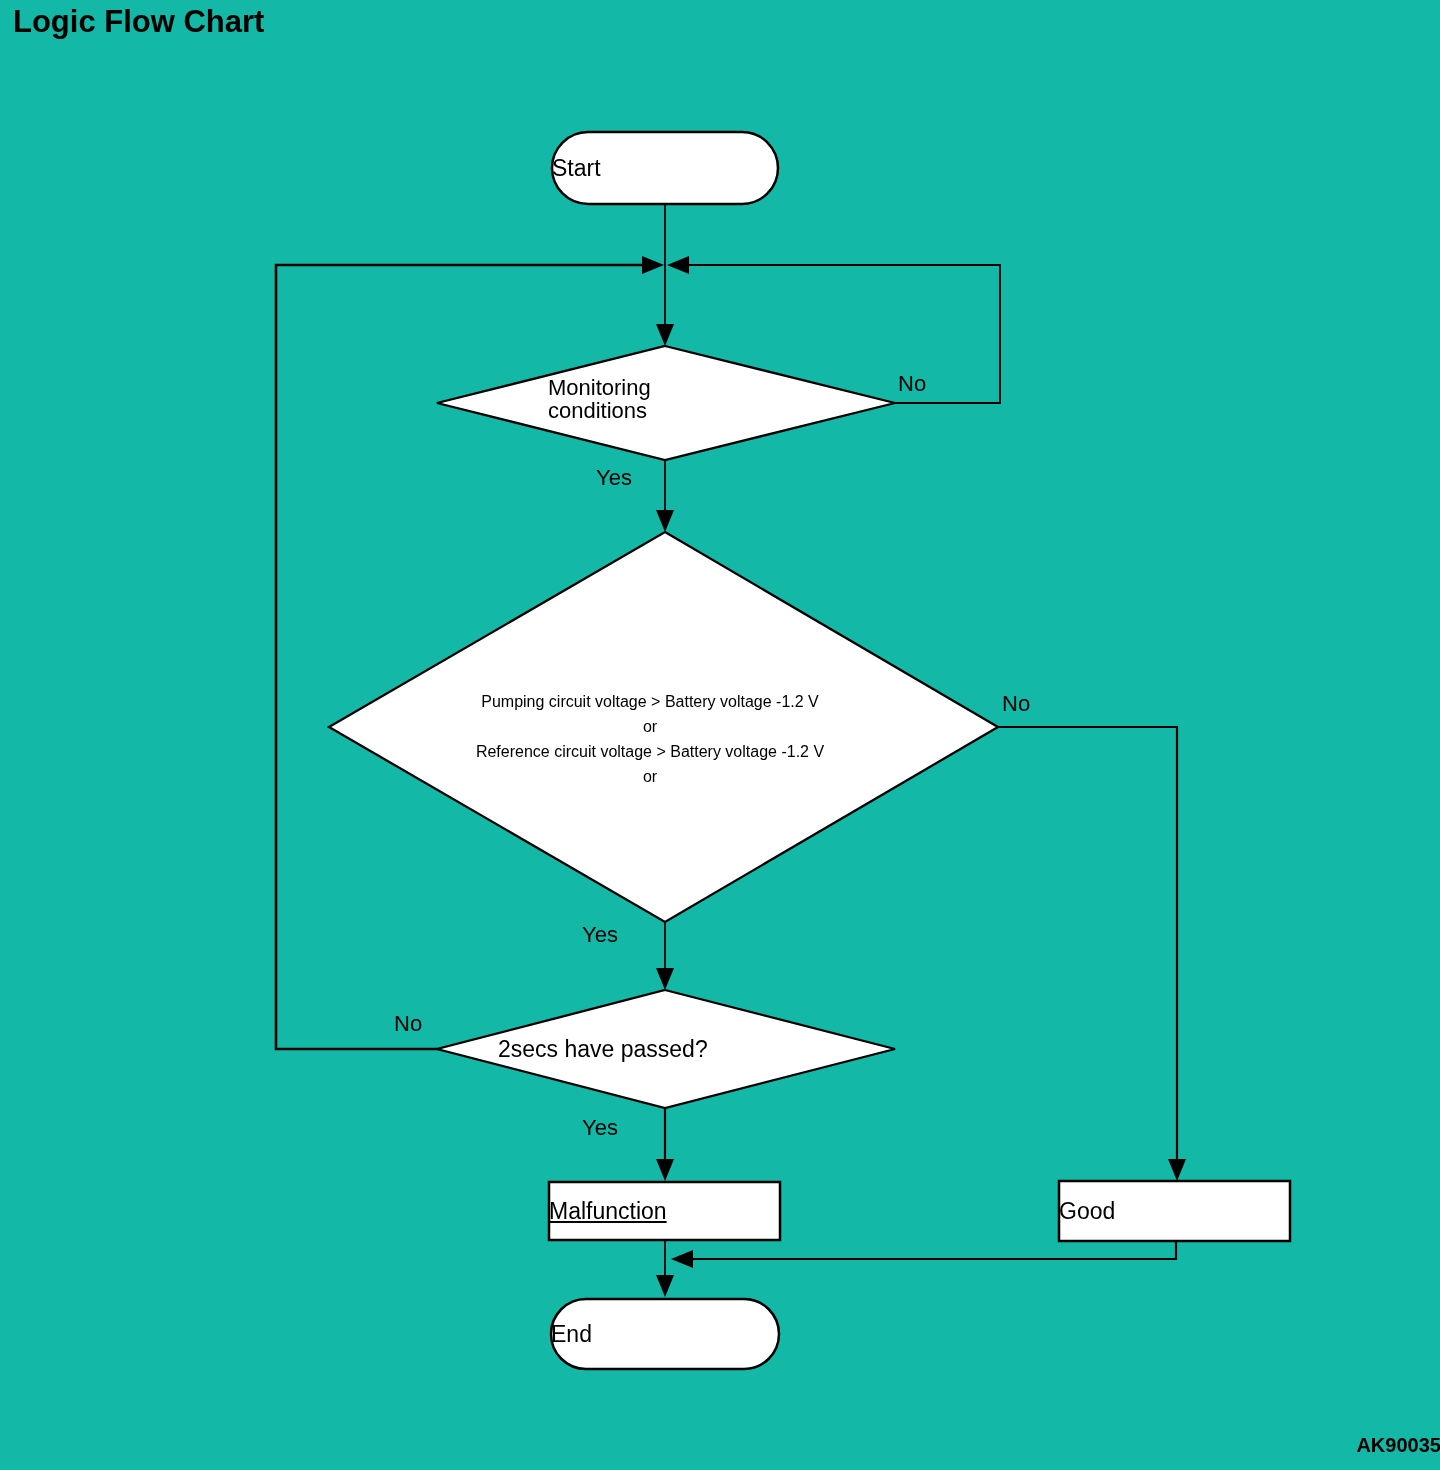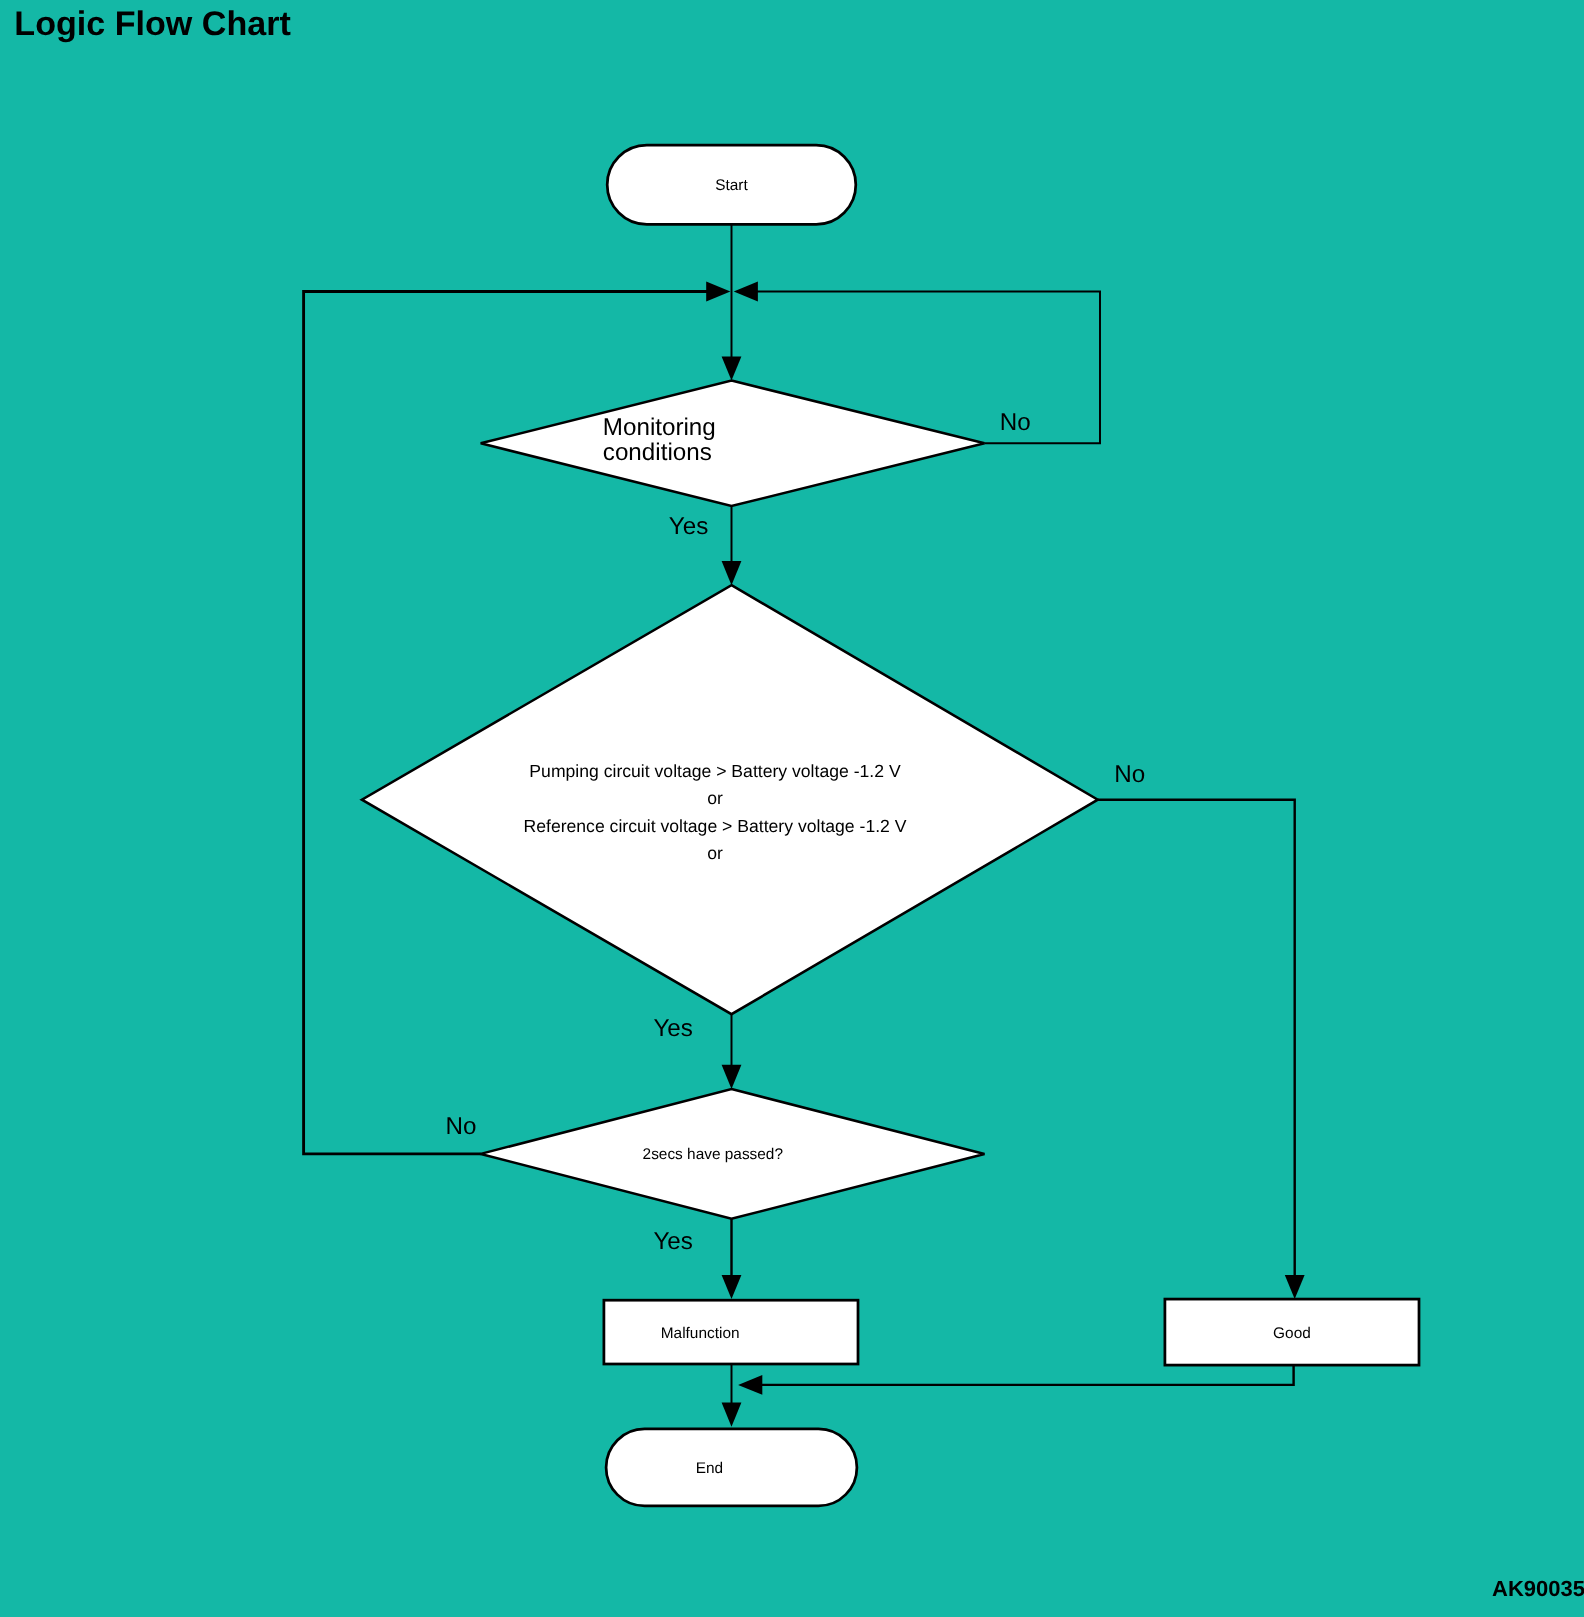--- a/index.html
+++ b/index.html
@@ -26,42 +26,40 @@
     letter-spacing: 0px;
     white-space: nowrap;
   }
   .flow-svg {
     position: absolute;
     left: 0;
     top: 0;
   }
   .node-label {
     position: absolute;
-    text-align: center;
-    font-size: 14px;
+    font-size: 23px;
     line-height: 24px;
     white-space: nowrap;
   }
   .multi-label {
     position: absolute;
     text-align: left;
     font-size: 22px;
     line-height: 23px;
   }
   .voltage-label {
     position: absolute;
     text-align: center;
     font-size: 16px;
     line-height: 25px;
   }
   .edge-label {
     position: absolute;
     font-size: 22px;
     line-height: 24px;
-    text-align: center;
     white-space: nowrap;
   }
   .figure-code {
     position: absolute;
     right: 30px;
     top: 1434px;
     font-size: 20px;
     font-weight: bold;
     white-space: nowrap;
   }
@@ -128,21 +126,21 @@
 
   <div class="voltage-label" style="left:350px; top:689px; width:600px;">
     <div>Pumping circuit voltage &gt; Battery voltage -1.2 V</div>
     <div>or</div>
     <div>Reference circuit voltage &gt; Battery voltage -1.2 V</div>
     <div>or</div>
   </div>
 
   <div class="node-label" style="left:498px; top:1037px; width:300px;">2secs have passed?</div>
 
-  <div class="node-label" style="left:533px; top:1199px; width:207px;">Malfunction</div>
+  <div class="node-label" style="left:549px; top:1199px; width:207px;text-decoration:underline;">Malfunction</div>
 
   <div class="node-label" style="left:1059px; top:1199px; width:231px;">Good</div>
 
   <div class="node-label" style="left:551px; top:1322px; width:188px;">End</div>
 
   <div class="edge-label" style="left:596px; top:466px; width:60px;">Yes</div>
   <div class="edge-label" style="left:898px; top:372px; width:50px;">No</div>
   <div class="edge-label" style="left:582px; top:923px; width:60px;">Yes</div>
   <div class="edge-label" style="left:1002px; top:692px; width:50px;">No</div>
   <div class="edge-label" style="left:582px; top:1116px; width:60px;">Yes</div>

